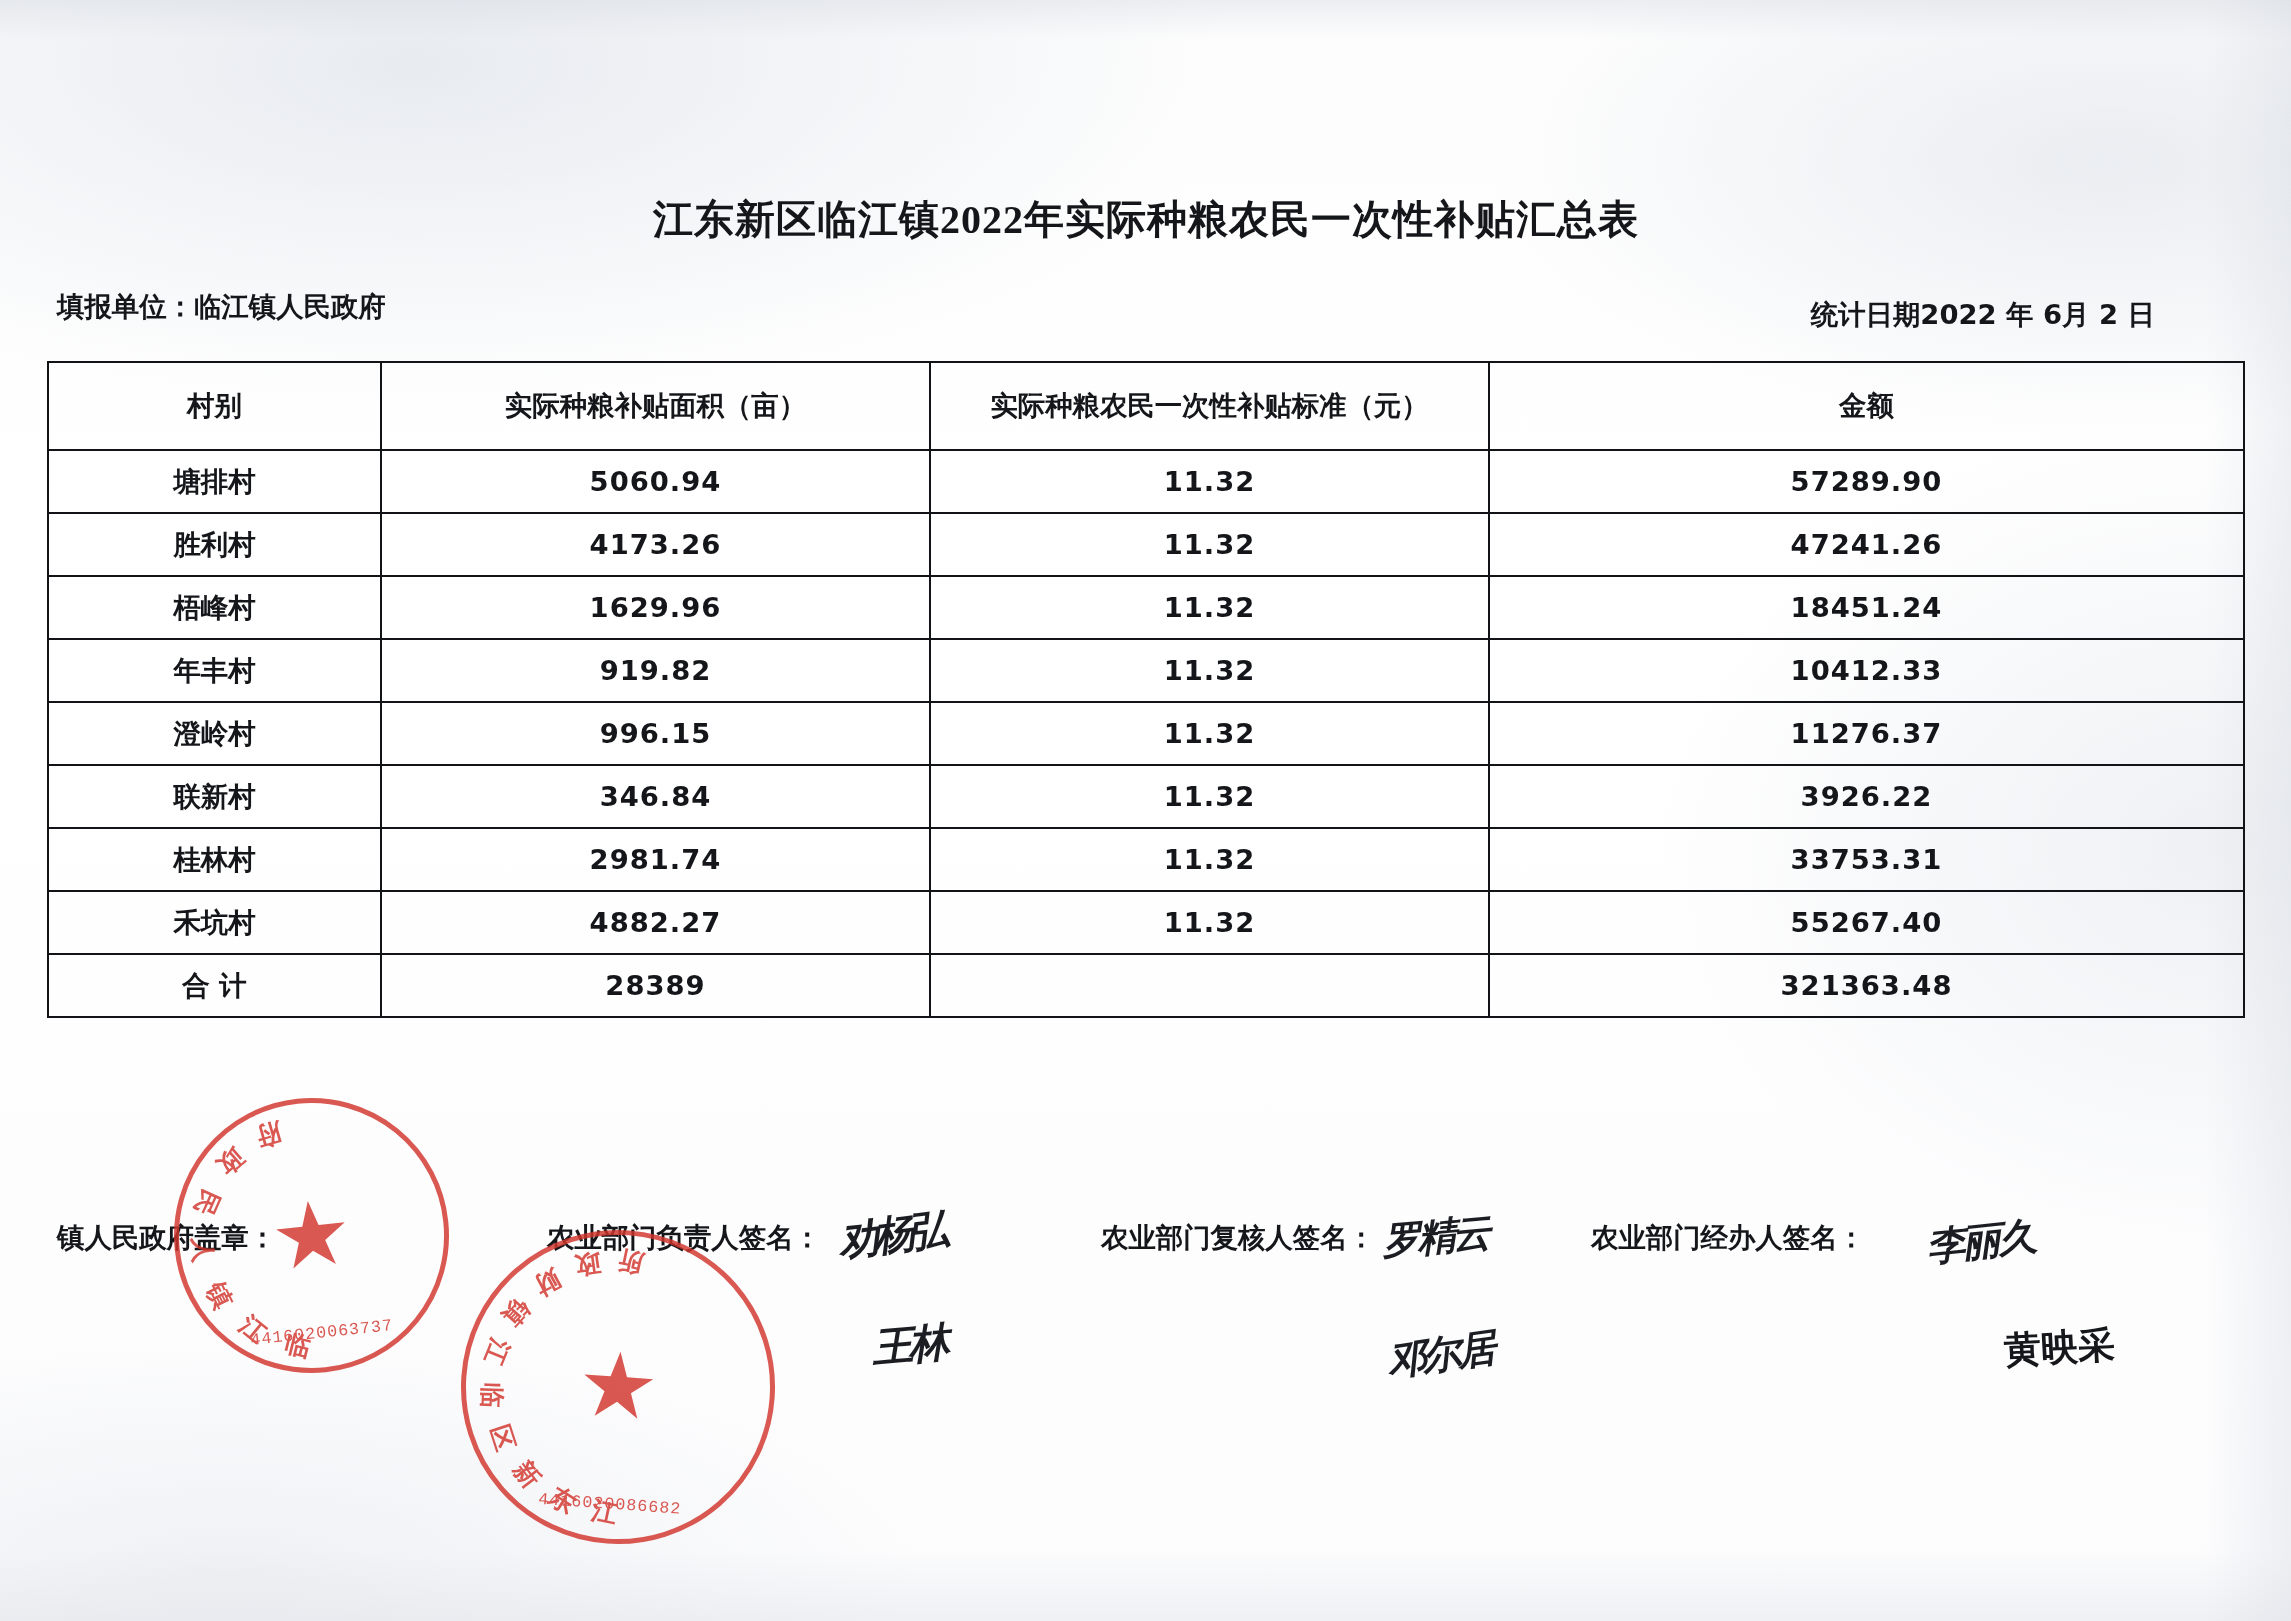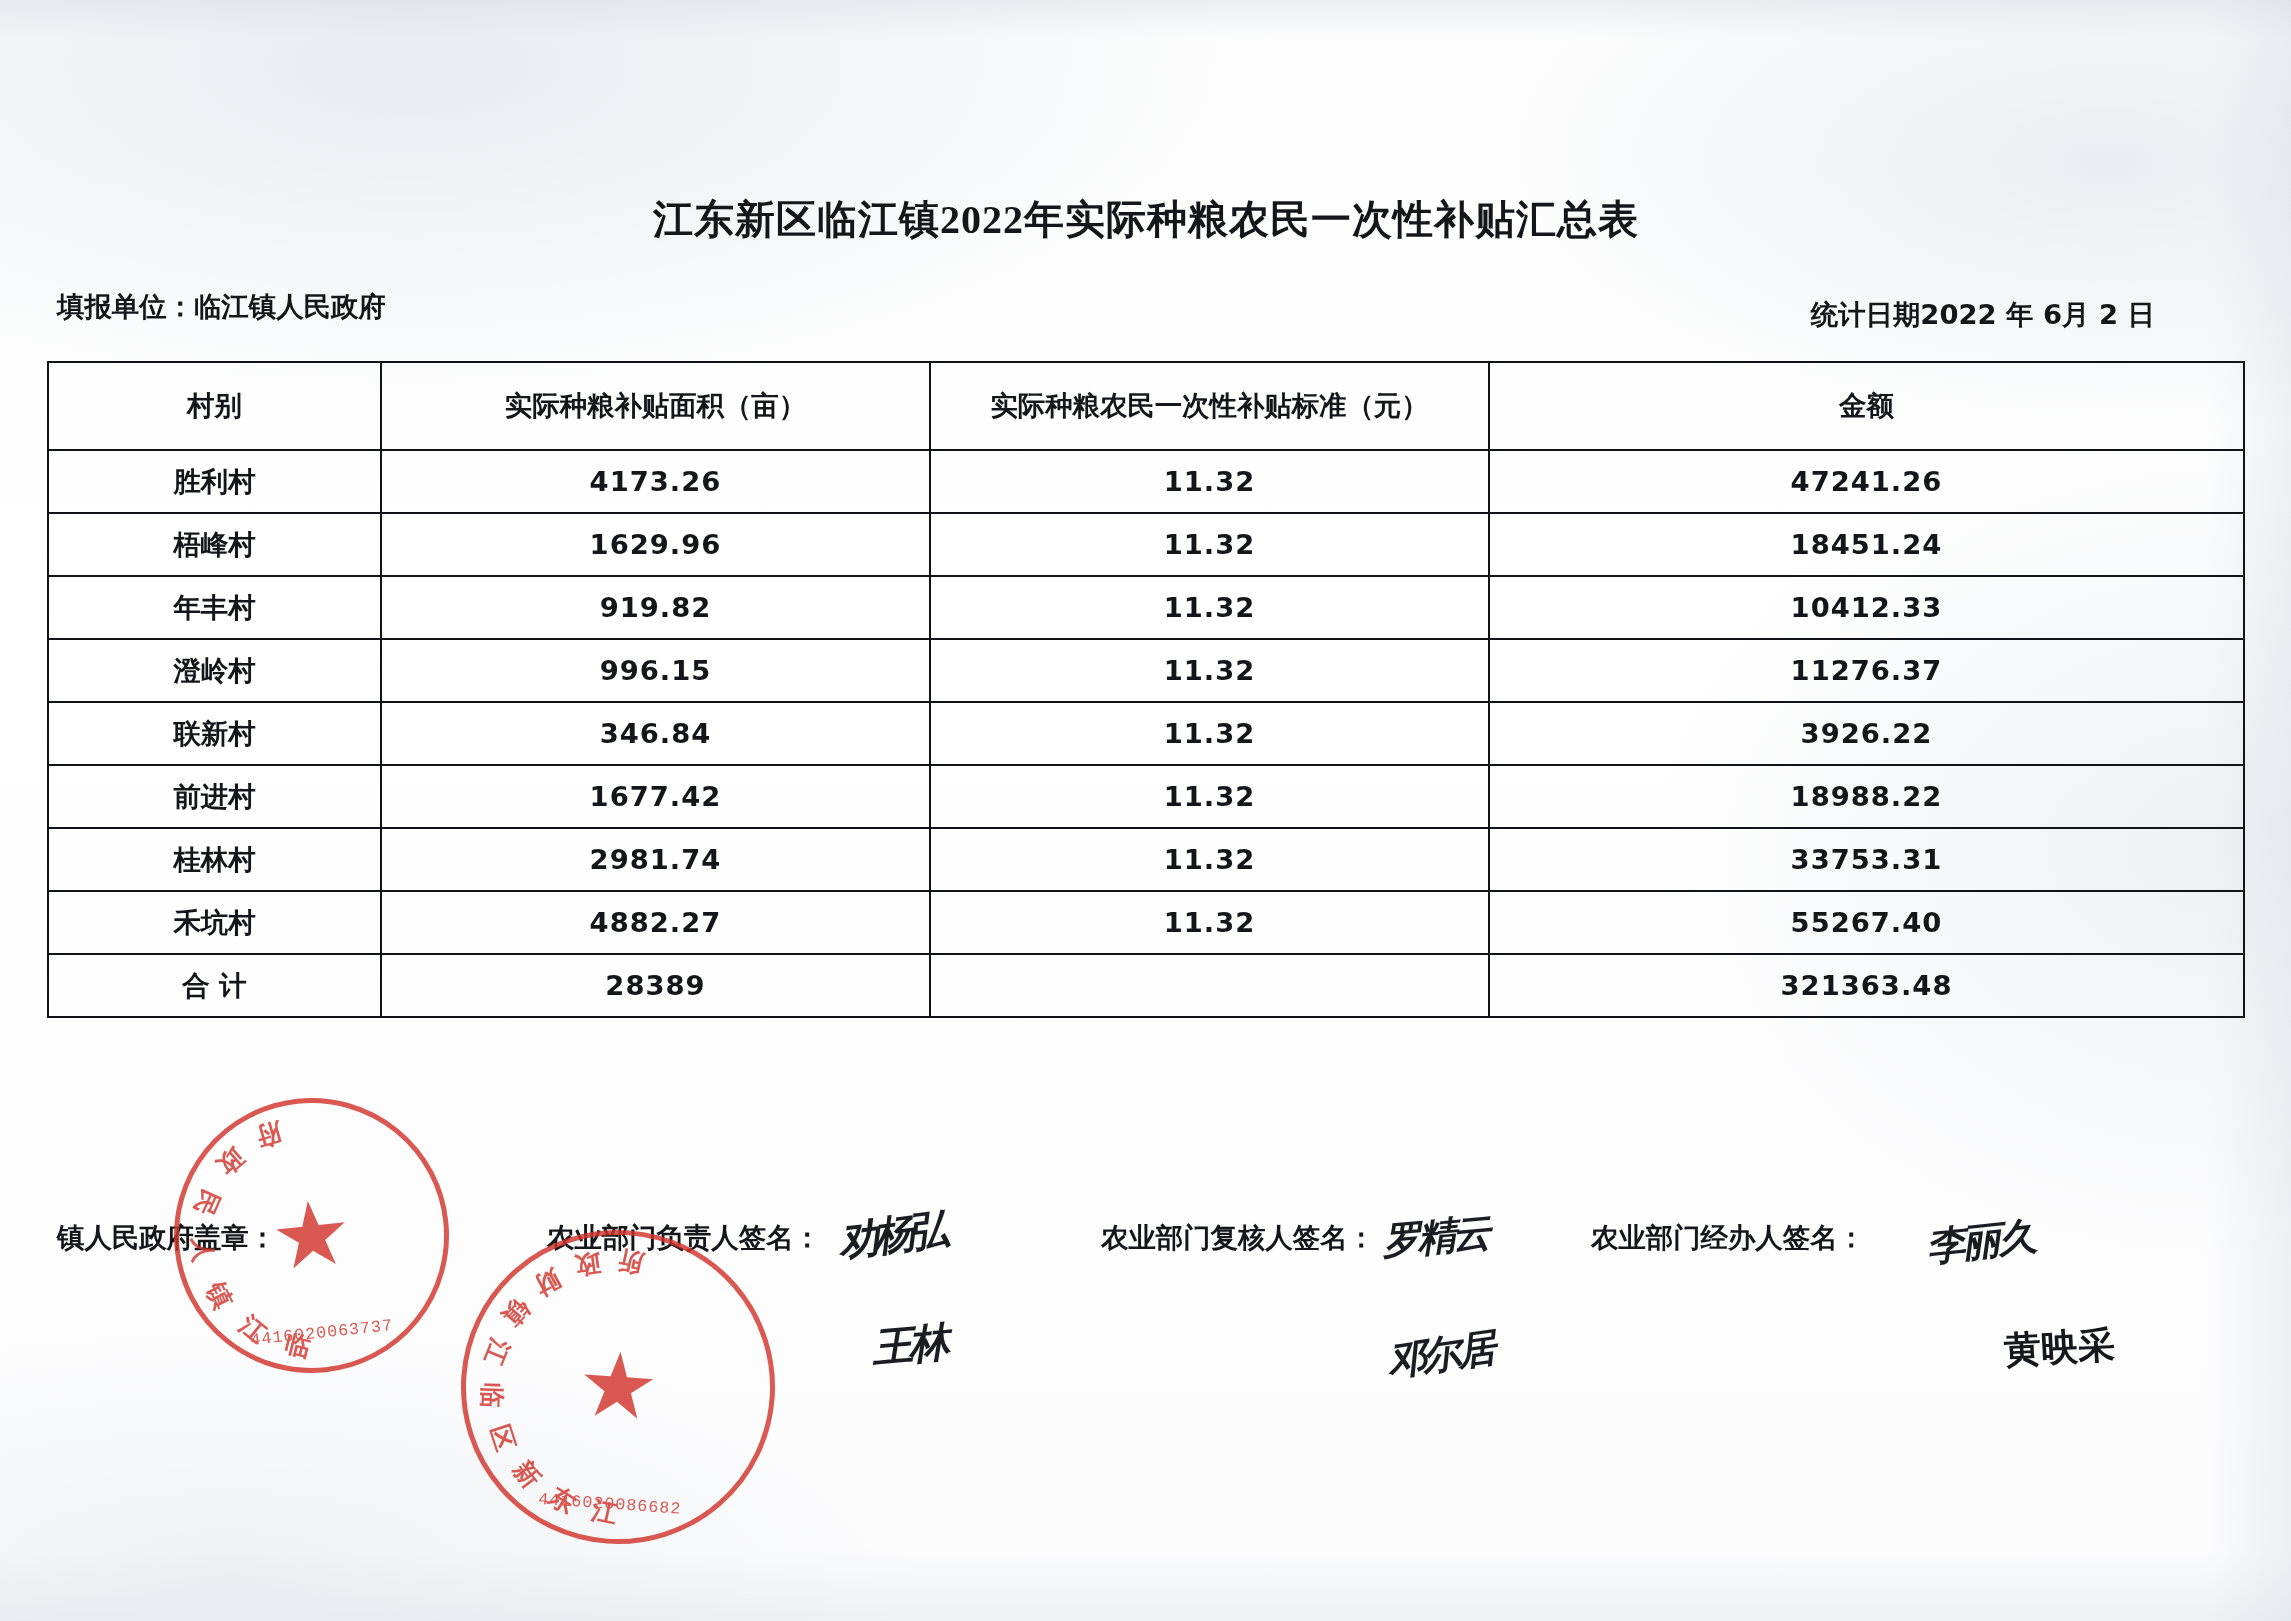--- a/index.html
+++ b/index.html
@@ -238,20 +238,26 @@
     <thead>
       <tr>
         <td>村别</td>
         <td>实际种粮补贴面积（亩）</td>
         <td>实际种粮农民一次性补贴标准（元）</td>
         <td>金额</td>
       </tr>
     </thead>
     <tbody>
       <tr>
+        <td>塘排村</td>
+        <td class="num">5060.94</td>
+        <td class="num">11.32</td>
+        <td class="num">57289.90</td>
+      </tr>
+      <tr>
         <td>胜利村</td>
         <td class="num">4173.26</td>
         <td class="num">11.32</td>
         <td class="num">47241.26</td>
       </tr>
       <tr>
         <td>梧峰村</td>
         <td class="num">1629.96</td>
         <td class="num">11.32</td>
         <td class="num">18451.24</td>
@@ -266,26 +272,20 @@
         <td>澄岭村</td>
         <td class="num">996.15</td>
         <td class="num">11.32</td>
         <td class="num">11276.37</td>
       </tr>
       <tr>
         <td>联新村</td>
         <td class="num">346.84</td>
         <td class="num">11.32</td>
         <td class="num">3926.22</td>
-      </tr>
-      <tr>
-        <td>前进村</td>
-        <td class="num">1677.42</td>
-        <td class="num">11.32</td>
-        <td class="num">18988.22</td>
       </tr>
       <tr>
         <td>桂林村</td>
         <td class="num">2981.74</td>
         <td class="num">11.32</td>
         <td class="num">33753.31</td>
       </tr>
       <tr>
         <td>禾坑村</td>
         <td class="num">4882.27</td>

